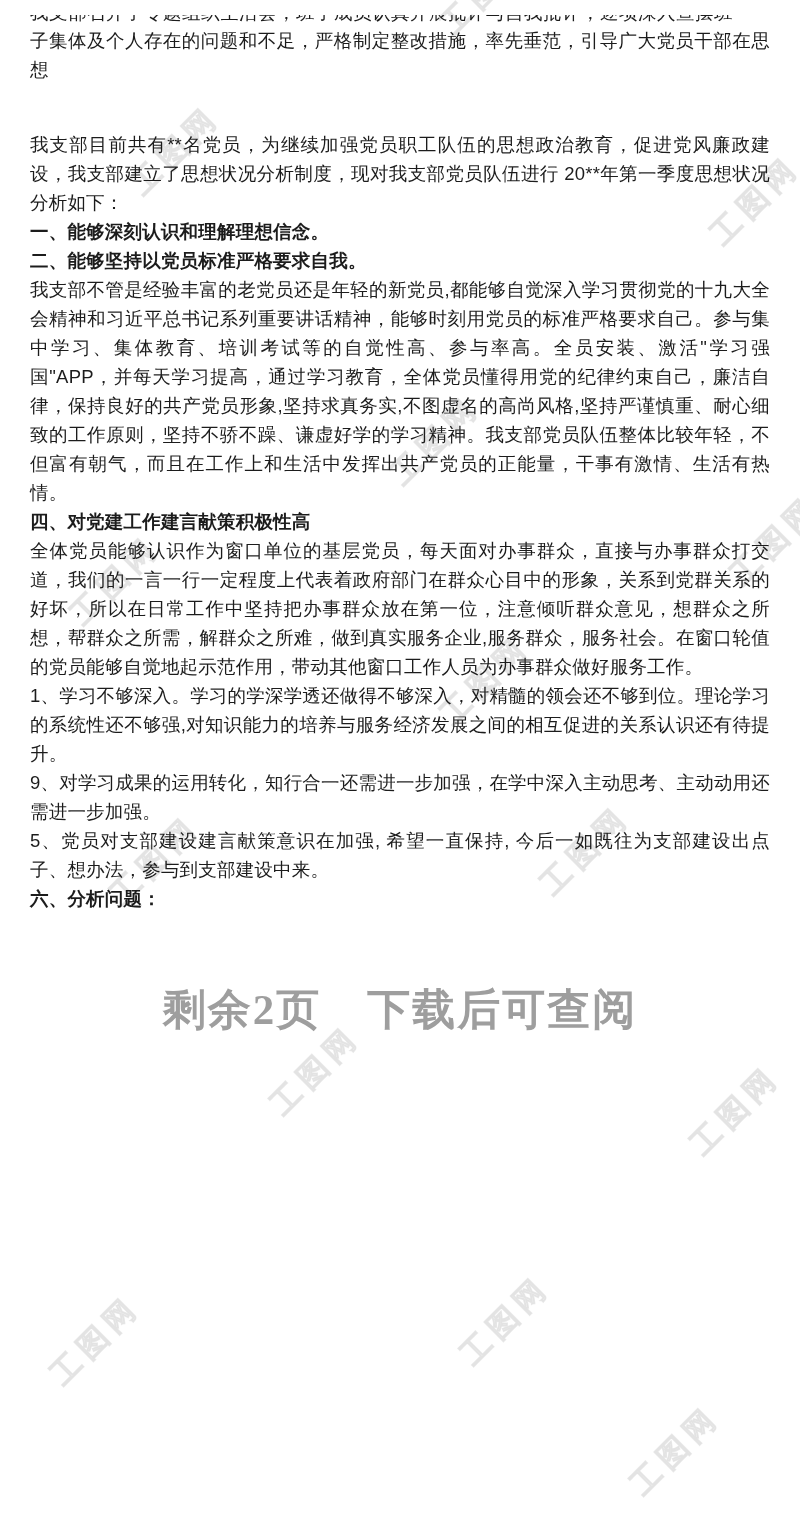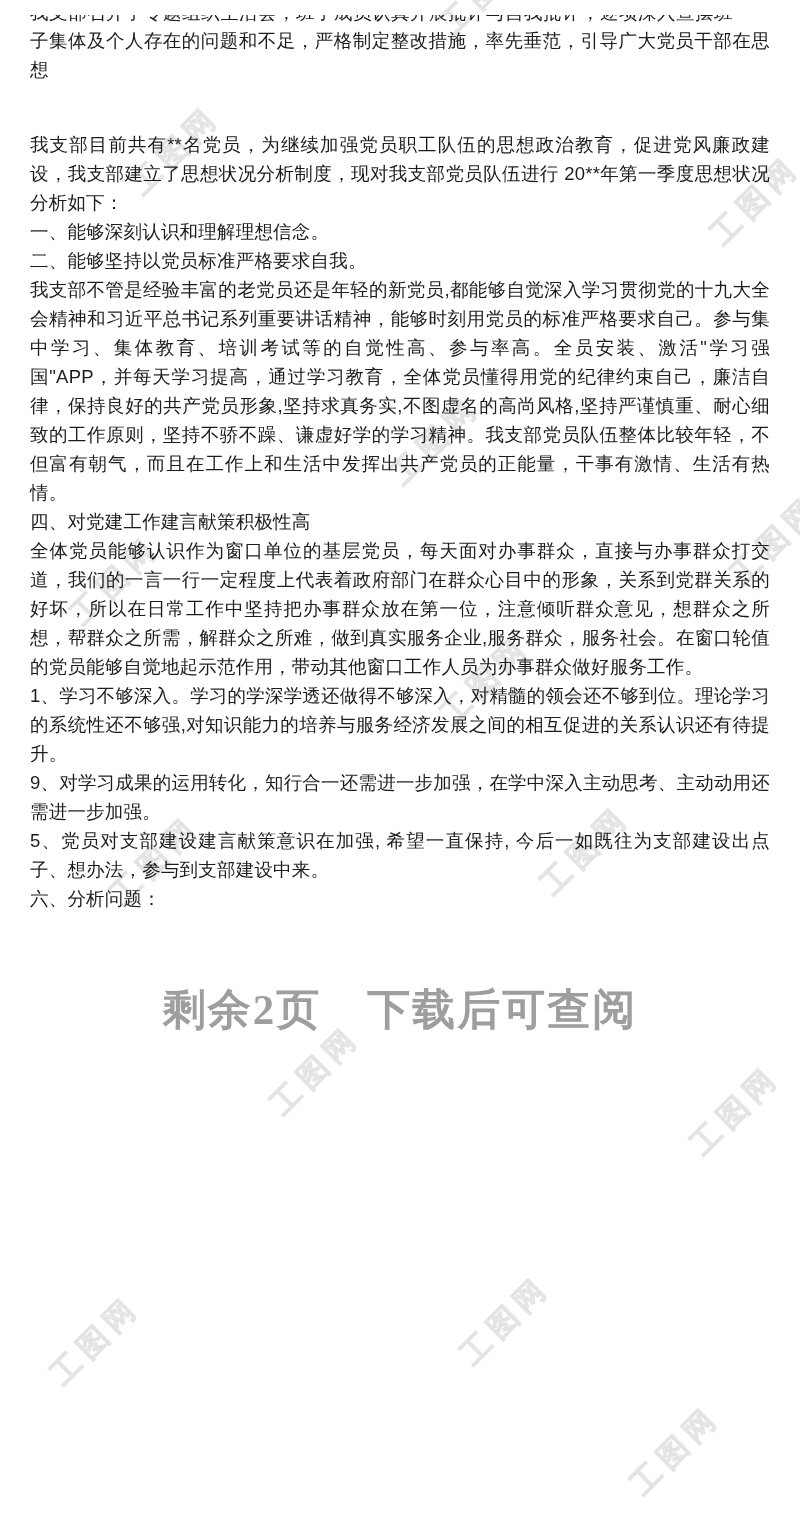--- a/index.html
+++ b/index.html
@@ -40,21 +40,21 @@
     white-space: nowrap;
     letter-spacing: 0.5px;
   }
   .para {
     margin: 0;
     font-size: 18.5px;
     line-height: 29px;
     text-align: justify;
     letter-spacing: 0.2px;
   }
-  .para.heading { font-weight: 400; text-align: left; }
+  .para.heading { font-weight: 700; text-align: left; }
   .para.gap-after { margin-bottom: 46px; }
   .footer {
     position: relative; z-index: 1;
     margin-top: 58px;
     text-align: center;
     font-family: "Liberation Serif", "DejaVu Serif", serif;
     font-weight: 700;
     font-size: 43px;
     line-height: 48px;
     color: #9e9e9e;

